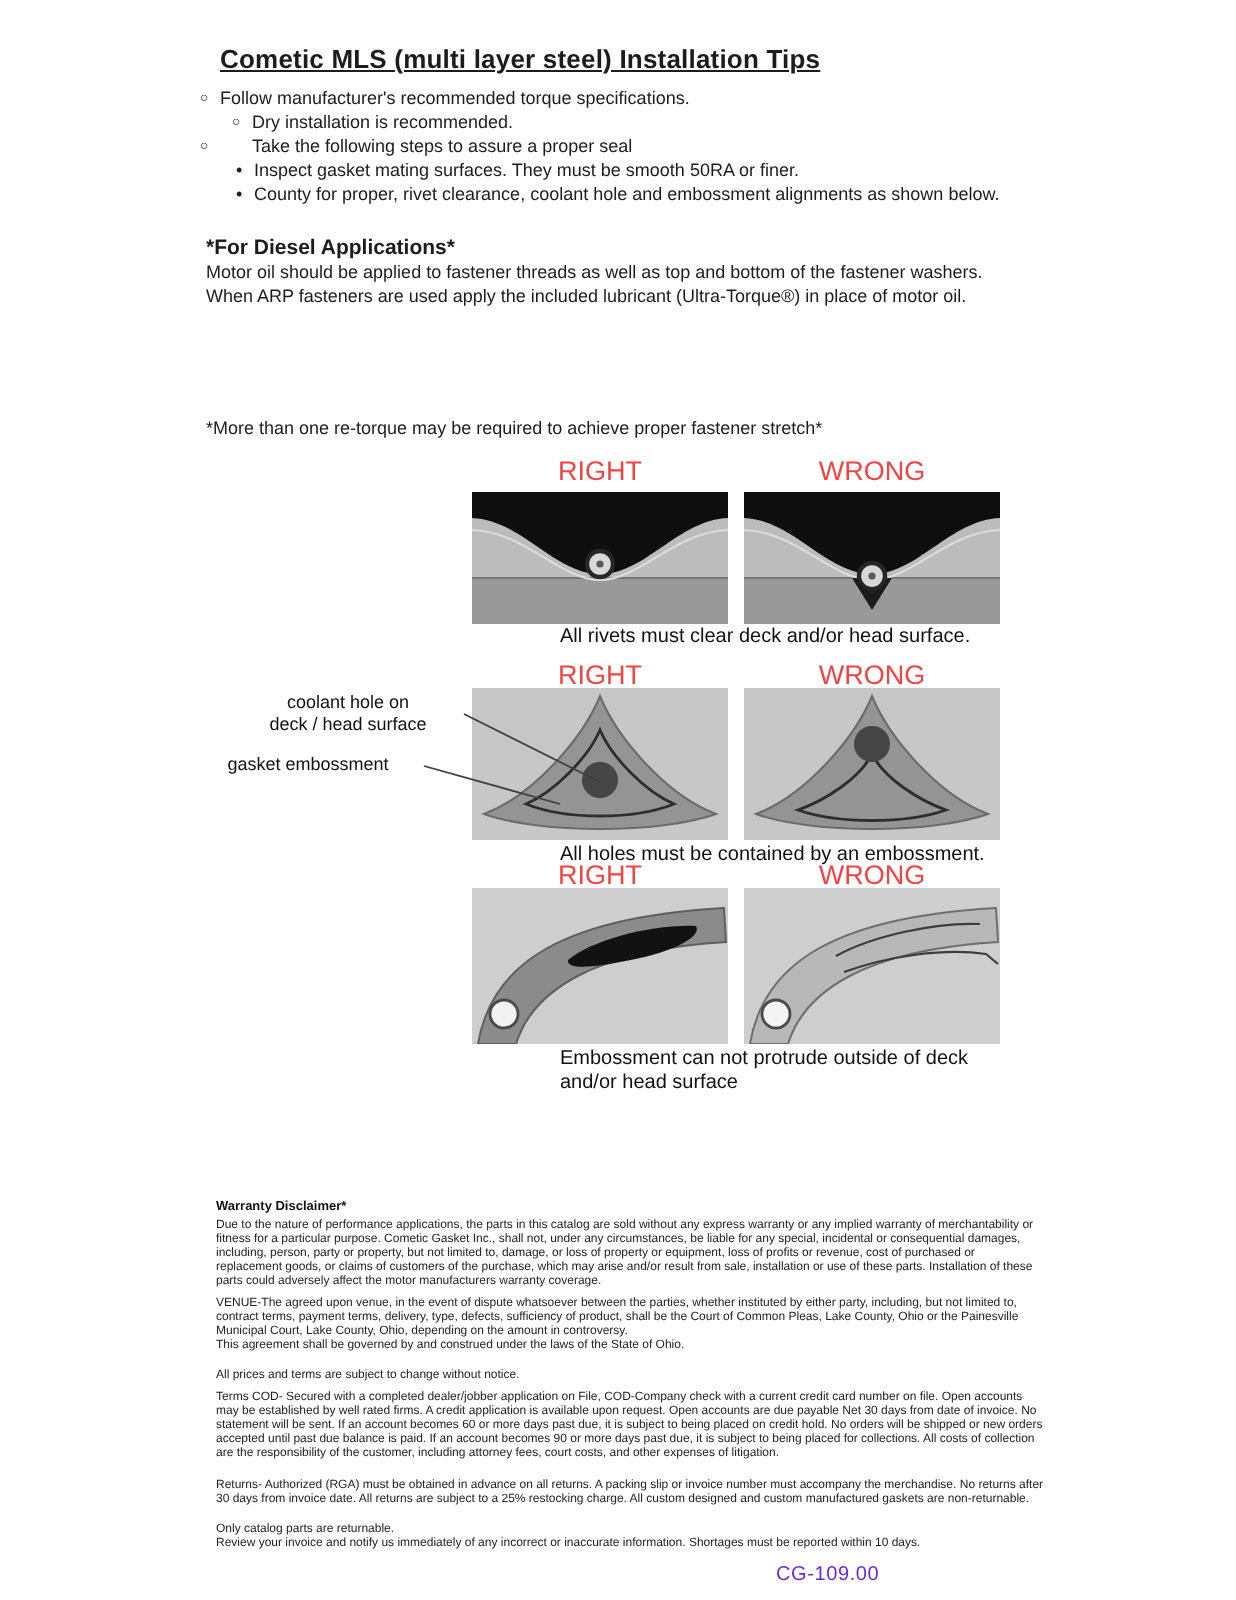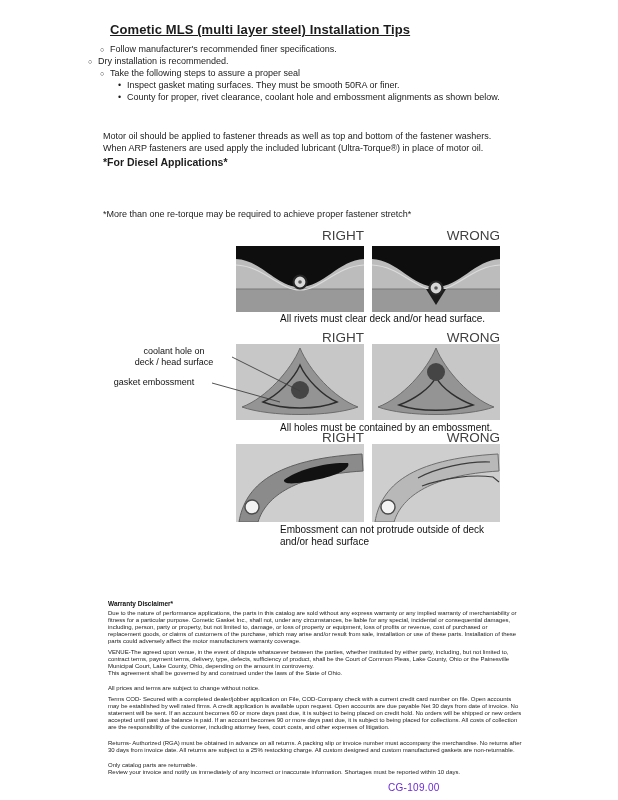--- a/index.html
+++ b/index.html
@@ -6,57 +6,57 @@
   .page{position:relative;width:618px;height:800px;margin:0 auto;background:#ffffff;
         font-family:"Liberation Sans",sans-serif;color:#1c1c1c;overflow:hidden;padding-left:22px;}
   .abs{position:absolute;}
   h1{margin:0;}
   .title{font-size:13px;font-weight:bold;text-decoration:underline;letter-spacing:0.1px;}
   .tip{display:flex;font-size:9px;line-height:11px;}
   .tip .mk{width:10px;font-size:7px;line-height:11px;flex:none;}
   .tip .mk.sub{font-size:9px;width:9px;}
   .h2{font-size:10.5px;font-weight:bold;}
   .para{font-size:9px;line-height:11.5px;white-space:pre-line;}
-  .figlabel{font-size:13.5px;width:128px;text-align:right;color:#404040;}
+  .figlabel{font-size:13.5px;width:128px;text-align:center;color:#ef4444;}
   .caption{font-size:10px;color:#111;white-space:pre-line;line-height:12px;margin-left:44px;}
   .ptr-label{font-size:9px;line-height:10.5px;text-align:center;white-space:pre-line;width:112px;color:#111;}
   .disc-h{font-size:6.5px;font-weight:bold;color:#111;}
   .disc{font-size:6px;line-height:6.9px;width:414px;white-space:pre-line;color:#222;}
   .footer{font-size:10px;color:#6d28d9;letter-spacing:0.3px;}
   svg{display:block;}
 </style>
 </head>
 <body>
 
 <div class="page">
 
   <h1 class="abs title" style="left:110px;top:22px;">Cometic MLS (multi layer steel) Installation Tips</h1>
 
   <div class="abs tip" style="left:100px;top:44px;width:430px;">
     <span class="mk">○</span>
-    <span>Follow manufacturer's recommended finer specifications.</span>
+    <span>Follow manufacturer's recommended torque specifications.</span>
   </div>
-  <div class="abs tip" style="left:88px;top:56px;width:430px;">
+  <div class="abs tip" style="left:116px;top:56px;width:430px;">
     <span class="mk">○</span>
     <span>Dry installation is recommended.</span>
   </div>
-  <div class="abs tip" style="left:100px;top:68px;width:430px;">
+  <div class="abs tip" style="left:100px;top:68px;width:430px;gap:16px;">
     <span class="mk">○</span>
     <span>Take the following steps to assure a proper seal</span>
   </div>
   <div class="abs tip" style="left:118px;top:80px;width:420px;">
     <span class="mk sub">•</span>
     <span>Inspect gasket mating surfaces.  They must be smooth 50RA or finer.</span>
   </div>
   <div class="abs tip" style="left:118px;top:92px;width:420px;">
     <span class="mk sub">•</span>
     <span>County for proper, rivet clearance, coolant hole and embossment alignments as shown below.</span>
   </div>
 
-  <div class="abs h2" style="left:103px;top:118px;margin-top:38px;">*For Diesel Applications*</div>
+  <div class="abs h2" style="left:103px;top:118px;">*For Diesel Applications*</div>
   <div class="abs para" style="left:103px;top:131px;width:430px;">Motor oil should be applied to fastener threads as well as top and bottom of the fastener washers.
 When ARP fasteners are used apply the included lubricant (Ultra-Torque®) in place of motor oil.</div>
   <div class="abs para" style="left:103px;top:209px;width:430px;">*More than one re-torque may be required to achieve proper fastener stretch*</div>
 
   <div class="abs figlabel" style="left:236px;top:228px;">RIGHT</div>
   <div class="abs figlabel" style="left:372px;top:228px;">WRONG</div>
 
   <svg class="abs" style="left:236px;top:246px;" width="128" height="66" viewBox="0 0 128 66">
     <rect width="128" height="66" fill="#bcbcbc"></rect>
     <rect y="43" width="128" height="23" fill="#999999"></rect>

